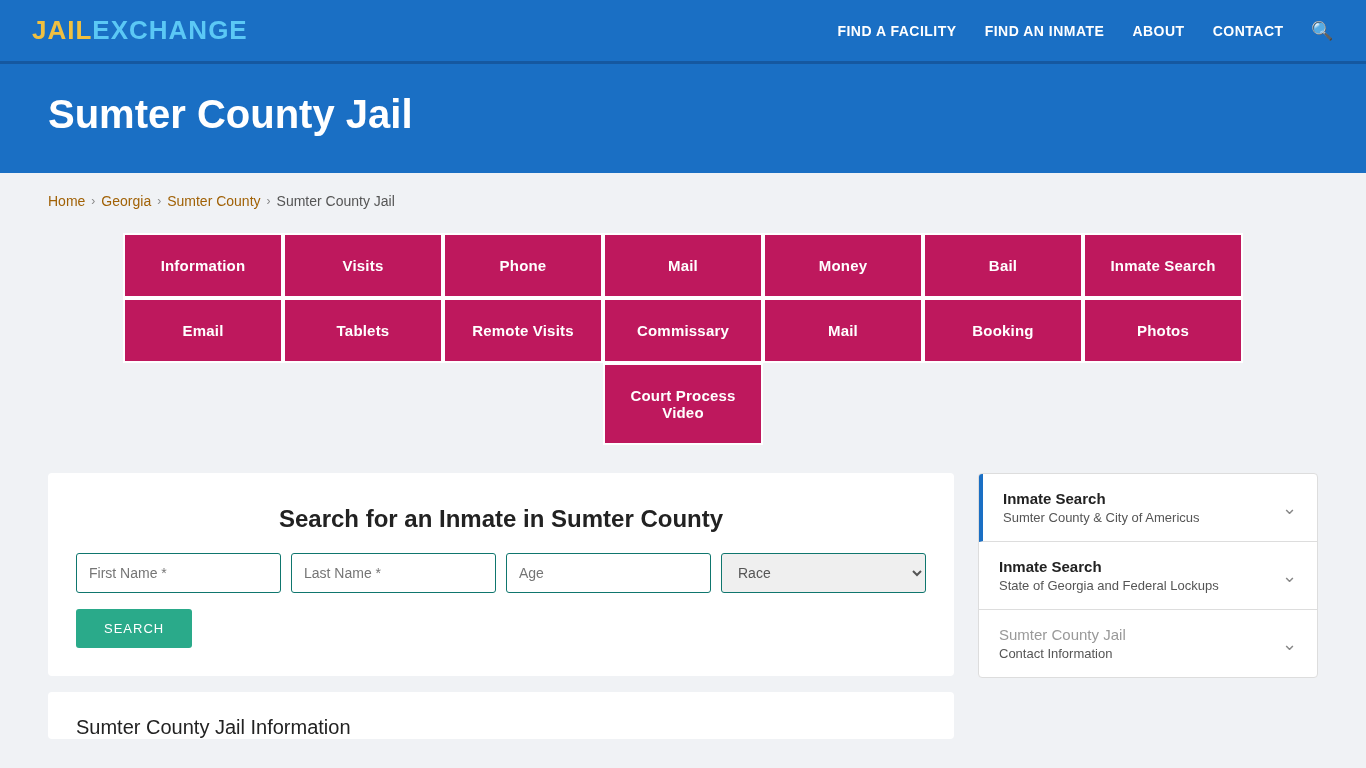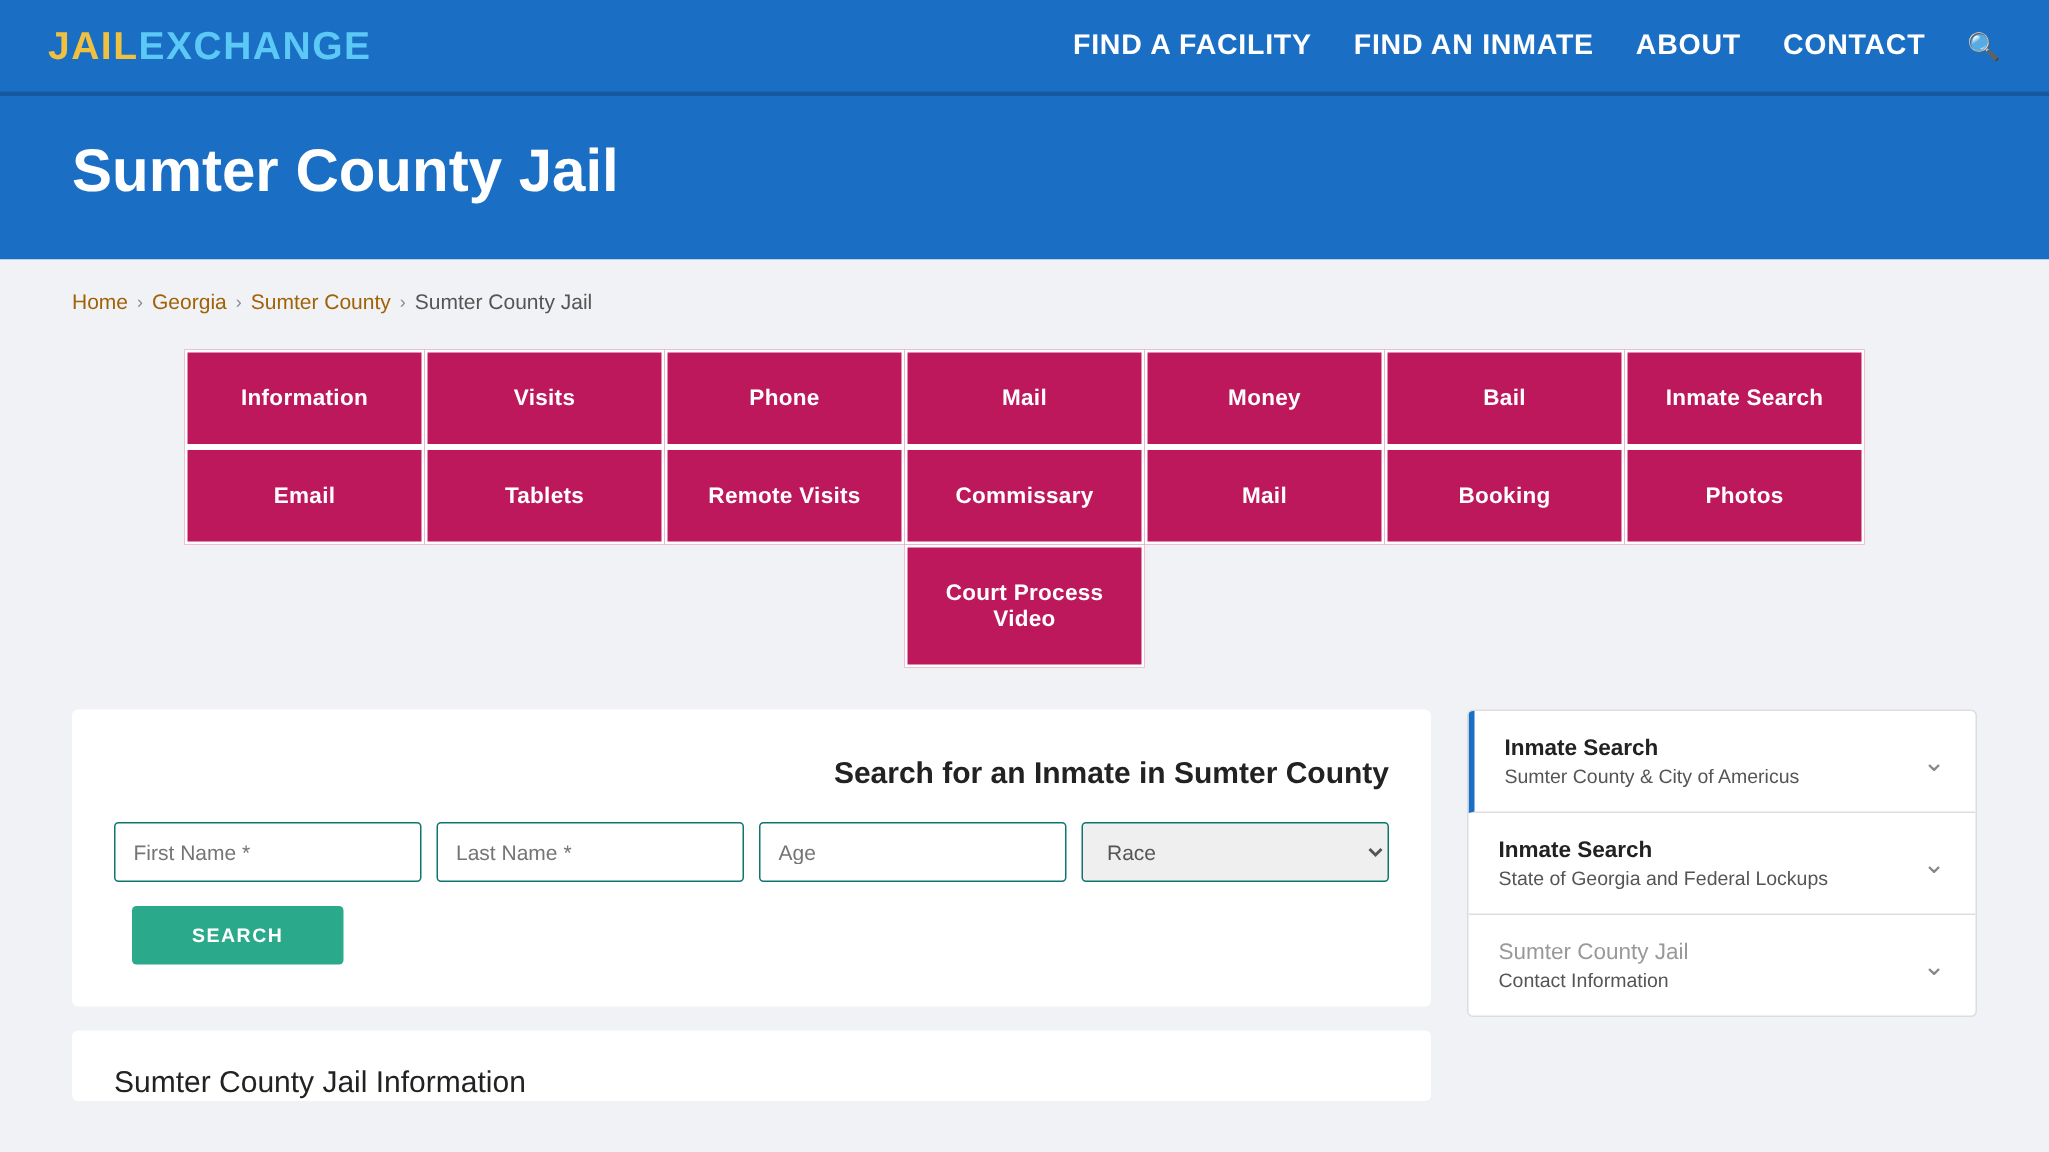--- a/index.html
+++ b/index.html
@@ -23,21 +23,21 @@
     }
     .logo span { color: #f0c040; }
     .nav-links {
       display: flex;
       align-items: center;
       gap: 28px;
     }
     .nav-links a {
       color: #fff;
       text-decoration: none;
-      font-size: 19px;
+      font-size: 14px;
       font-weight: 700;
       letter-spacing: 0.5px;
       cursor: pointer;
     }
     .nav-search-icon {
       color: #fff;
       font-size: 18px;
       cursor: pointer;
     }
 
@@ -115,22 +115,22 @@
 
     
     .search-card {
       background: #fff;
       border-radius: 4px;
       padding: 32px 28px 28px;
       flex: 1;
       min-width: 0;
     }
     .search-card h2 {
-      text-align: right;
-      font-size: 20px;
+      text-align: center;
+      font-size: 24px;
       font-weight: 700;
       margin-bottom: 20px;
       color: #222;
     }
     .search-fields {
       display: flex;
       gap: 10px;
       margin-bottom: 16px;
       flex-wrap: wrap;
     }
@@ -141,26 +141,25 @@
       font-size: 14px;
       color: #555;
       flex: 1;
       min-width: 100px;
     }
     .search-btn {
       background: #2aaa8a;
       color: #fff;
       border: none;
       border-radius: 3px;
-      padding: 12px 40px;
+      padding: 12px 28px;
       font-size: 13px;
-      font-weight: 700;
+      font-weight: 400;
       letter-spacing: 1px;
       cursor: pointer;
-      margin-left: 12px;
     }
 
     
     .info-section {
       background: #fff;
       border-radius: 4px;
       padding: 24px 28px 0;
       margin-top: 0;
     }
     .info-section h2 {

